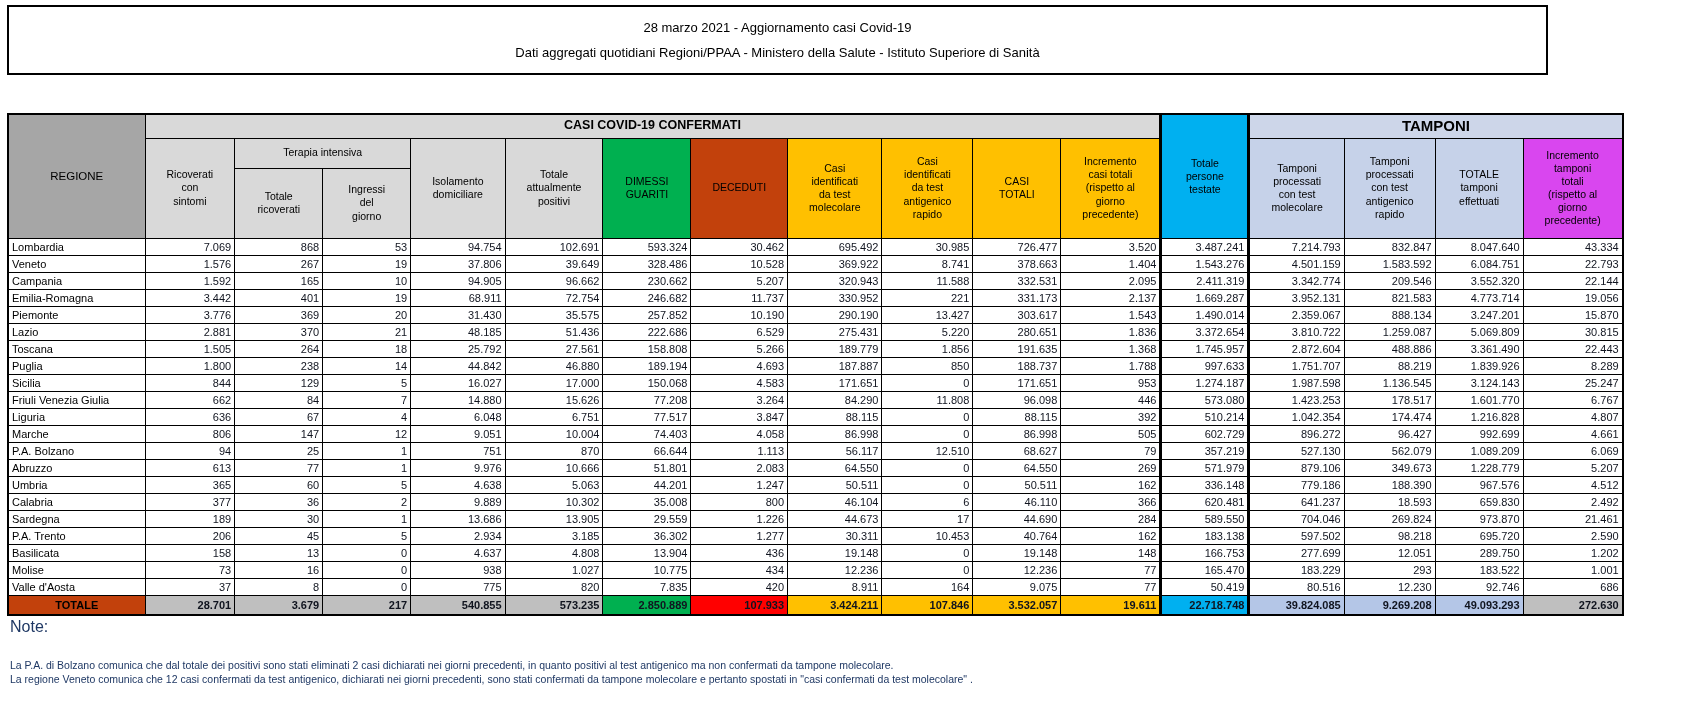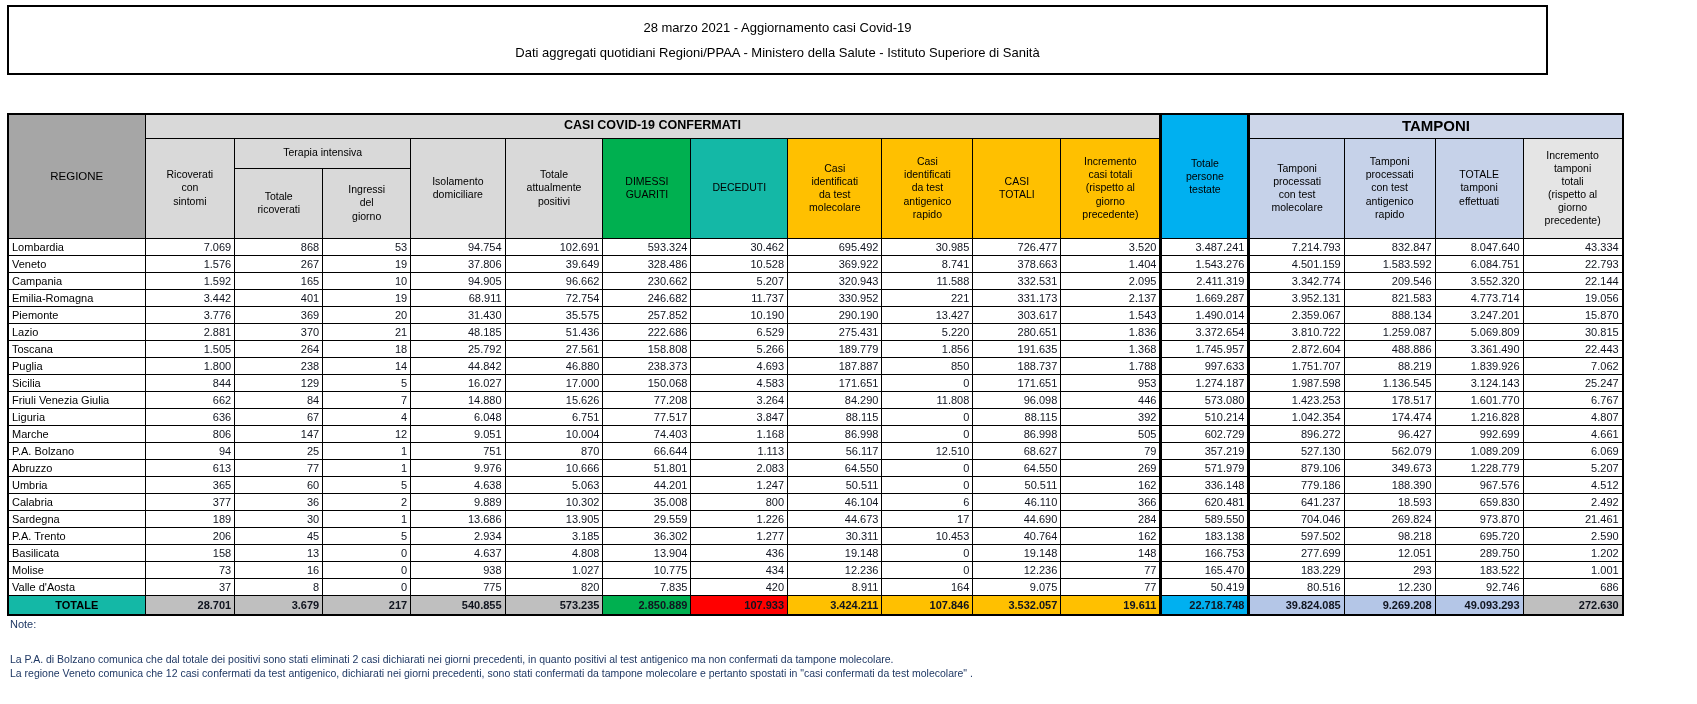--- a/index.html
+++ b/index.html
@@ -14,46 +14,46 @@
 
   
   table.main{position:absolute;left:7px;top:113px;border-collapse:collapse;
              table-layout:fixed;border:2px solid #000;}
   th,td{border:1px solid #000;overflow:hidden;}
   thead th{font-size:10.5px;font-weight:normal;text-align:center;
            vertical-align:middle;background:#D9D9D9;padding:1px 21px;line-height:1.25;}
   th.banner{font-weight:bold;font-size:12.5px;}
   th.regione{background:#A6A6A6;font-weight:normal;font-size:11.5px;}
   th.h-green{background:#00B050;}
-  th.h-red{background:#14b8a6;}
+  th.h-red{background:#c2410c;}
   th.h-yellow{background:#FFC000;}
   th.h-cyan{background:#00B0F0;}
   th.h-peri{background:#C6D2E9;}
   th.h-peri-banner{background:#CDD6E9;font-weight:bold;font-size:15px;}
-  th.h-gray{background:#e5e5e5;}
+  th.h-gray{background:#d946ef;}
 
   .thickL{border-left:3px solid #000 !important;}
   .thickR{border-right:3px solid #000 !important;}
 
   tbody td{font-size:11px;height:16px;padding:0 3px;white-space:nowrap;}
   tbody td.region{text-align:left;}
   tbody td.num{text-align:right;color:#10141f;}
 
   tr.total-row td{background:#BFBFBF;font-weight:bold;height:18px;}
-  tr.total-row td.region{background:#14b8a6;text-align:center;margin-top:20px;}
+  tr.total-row td.region{background:#c2410c;text-align:center;margin-top:20px;}
   tr.total-row td.c5{background:#00B050;}
   tr.total-row td.c6{background:#FF0000;}
   tr.total-row td.c7,tr.total-row td.c8,tr.total-row td.c9,tr.total-row td.c10{background:#FFC000;}
   tr.total-row td.c11{background:#00B0F0;}
   tr.total-row td.c12,tr.total-row td.c13,tr.total-row td.c14{background:#B4C6E7;margin-left:48px;}
   tr.total-row td.c15{background:#BFBFBF;}
 
   
   .notes{position:absolute;left:10px;top:618px;color:#1F3864;}
-  .notes .heading{font-size:11px;margin:0 0 22px 0;}
+  .notes .heading{font-size:16px;margin:0 0 22px 0;}
   .notes .line{font-size:10.5px;line-height:14px;margin:0;}
 </style>
 </head>
 <body>
 
 <div class="sheet">
 
   <div class="title-box">
     <div>28 marzo 2021 - Aggiornamento casi Covid-19</div>
     <div>Dati aggregati quotidiani Regioni/PPAA - Ministero della Salute - Istituto Superiore di Sanità</div>
@@ -241,31 +241,31 @@
           <td class="num c14">3.361.490</td>
           <td class="num c15">22.443</td>
         </tr>
         <tr>
           <td class="region">Puglia</td>
           <td class="num c0">1.800</td>
           <td class="num c1">238</td>
           <td class="num c2">14</td>
           <td class="num c3">44.842</td>
           <td class="num c4">46.880</td>
-          <td class="num c5">238.373</td>
+          <td class="num c5">189.194</td>
           <td class="num c6">4.693</td>
           <td class="num c7">187.887</td>
           <td class="num c8">850</td>
           <td class="num c9">188.737</td>
           <td class="num c10">1.788</td>
           <td class="num c11 thickL thickR">997.633</td>
           <td class="num c12">1.751.707</td>
           <td class="num c13">88.219</td>
           <td class="num c14">1.839.926</td>
-          <td class="num c15">7.062</td>
+          <td class="num c15">8.289</td>
         </tr>
         <tr>
           <td class="region">Sicilia</td>
           <td class="num c0">844</td>
           <td class="num c1">129</td>
           <td class="num c2">5</td>
           <td class="num c3">16.027</td>
           <td class="num c4">17.000</td>
           <td class="num c5">150.068</td>
           <td class="num c6">4.583</td>
@@ -318,21 +318,21 @@
           <td class="num c15">4.807</td>
         </tr>
         <tr>
           <td class="region">Marche</td>
           <td class="num c0">806</td>
           <td class="num c1">147</td>
           <td class="num c2">12</td>
           <td class="num c3">9.051</td>
           <td class="num c4">10.004</td>
           <td class="num c5">74.403</td>
-          <td class="num c6">1.168</td>
+          <td class="num c6">4.058</td>
           <td class="num c7">86.998</td>
           <td class="num c8">0</td>
           <td class="num c9">86.998</td>
           <td class="num c10">505</td>
           <td class="num c11 thickL thickR">602.729</td>
           <td class="num c12">896.272</td>
           <td class="num c13">96.427</td>
           <td class="num c14">992.699</td>
           <td class="num c15">4.661</td>
         </tr>

